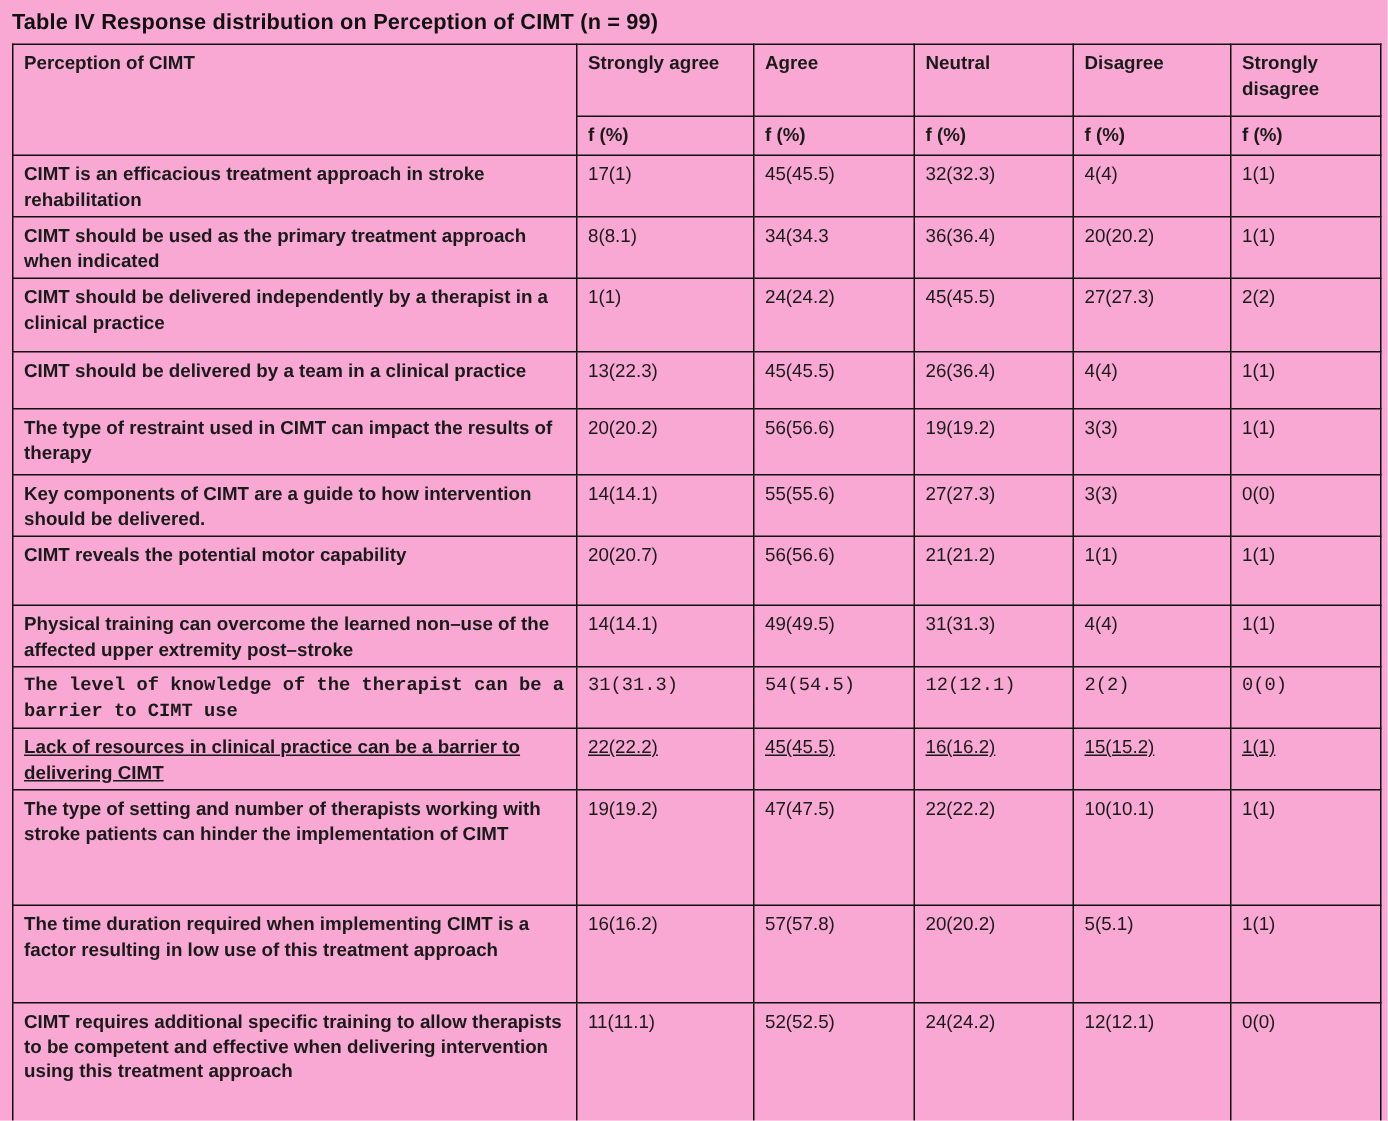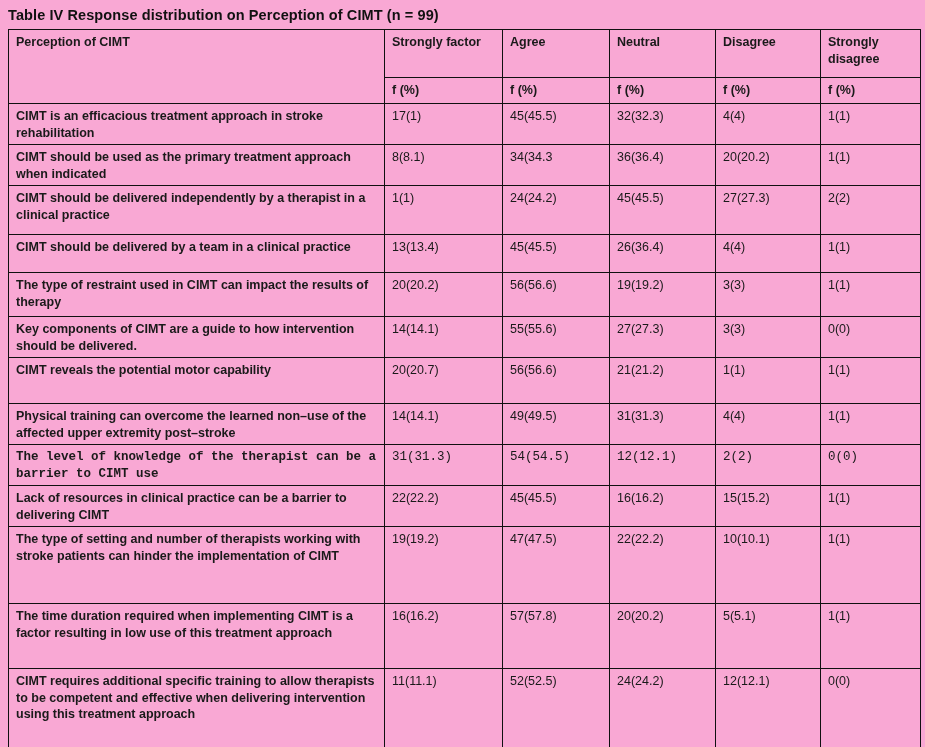--- a/index.html
+++ b/index.html
@@ -70,21 +70,21 @@
       <col style="width:376px">
       <col style="width:118px">
       <col style="width:107px">
       <col style="width:106px">
       <col style="width:105px">
       <col style="width:100px">
     </colgroup>
     <thead>
       <tr>
         <th rowspan="2" class="corner-header">Perception of CIMT</th>
-        <th class="col-header">Strongly factor</th>
+        <th class="col-header">Strongly agree</th>
         <th class="col-header">Agree</th>
         <th class="col-header">Neutral</th>
         <th class="col-header">Disagree</th>
         <th class="col-header">Strongly disagree</th>
       </tr>
       <tr>
         <th class="sub-header">f (%)</th>
         <th class="sub-header">f (%)</th>
         <th class="sub-header">f (%)</th>
         <th class="sub-header">f (%)</th>
@@ -111,21 +111,21 @@
         <tr style="height: 49px;">
           <td class="row-label">CIMT should be delivered independently by a therapist in a clinical practice</td>
           <td class="value-cell">1(1)</td>
           <td class="value-cell">24(24.2)</td>
           <td class="value-cell">45(45.5)</td>
           <td class="value-cell">27(27.3)</td>
           <td class="value-cell">2(2)</td>
         </tr>
         <tr style="height: 38px;">
           <td class="row-label">CIMT should be delivered by a team in a clinical practice</td>
-          <td class="value-cell">13(13.4)</td>
+          <td class="value-cell">13(22.3)</td>
           <td class="value-cell">45(45.5)</td>
           <td class="value-cell">26(36.4)</td>
           <td class="value-cell">4(4)</td>
           <td class="value-cell">1(1)</td>
         </tr>
         <tr style="height: 44px;">
           <td class="row-label">The type of restraint used in CIMT can impact the results of therapy</td>
           <td class="value-cell">20(20.2)</td>
           <td class="value-cell">56(56.6)</td>
           <td class="value-cell">19(19.2)</td>
@@ -157,21 +157,21 @@
           <td class="value-cell">1(1)</td>
         </tr>
         <tr style="height: 38px; font-family: Liberation Mono, monospace;">
           <td class="row-label">The level of knowledge of the therapist can be a barrier to CIMT use</td>
           <td class="value-cell">31(31.3)</td>
           <td class="value-cell">54(54.5)</td>
           <td class="value-cell">12(12.1)</td>
           <td class="value-cell">2(2)</td>
           <td class="value-cell">0(0)</td>
         </tr>
-        <tr style="height: 37px;">
+        <tr style="height: 37px; text-decoration: underline;">
           <td class="row-label">Lack of resources in clinical practice can be a barrier to delivering CIMT</td>
           <td class="value-cell">22(22.2)</td>
           <td class="value-cell">45(45.5)</td>
           <td class="value-cell">16(16.2)</td>
           <td class="value-cell">15(15.2)</td>
           <td class="value-cell">1(1)</td>
         </tr>
         <tr style="height: 77px;">
           <td class="row-label">The type of setting and number of therapists working with stroke patients can hinder the implementation of CIMT</td>
           <td class="value-cell">19(19.2)</td>

